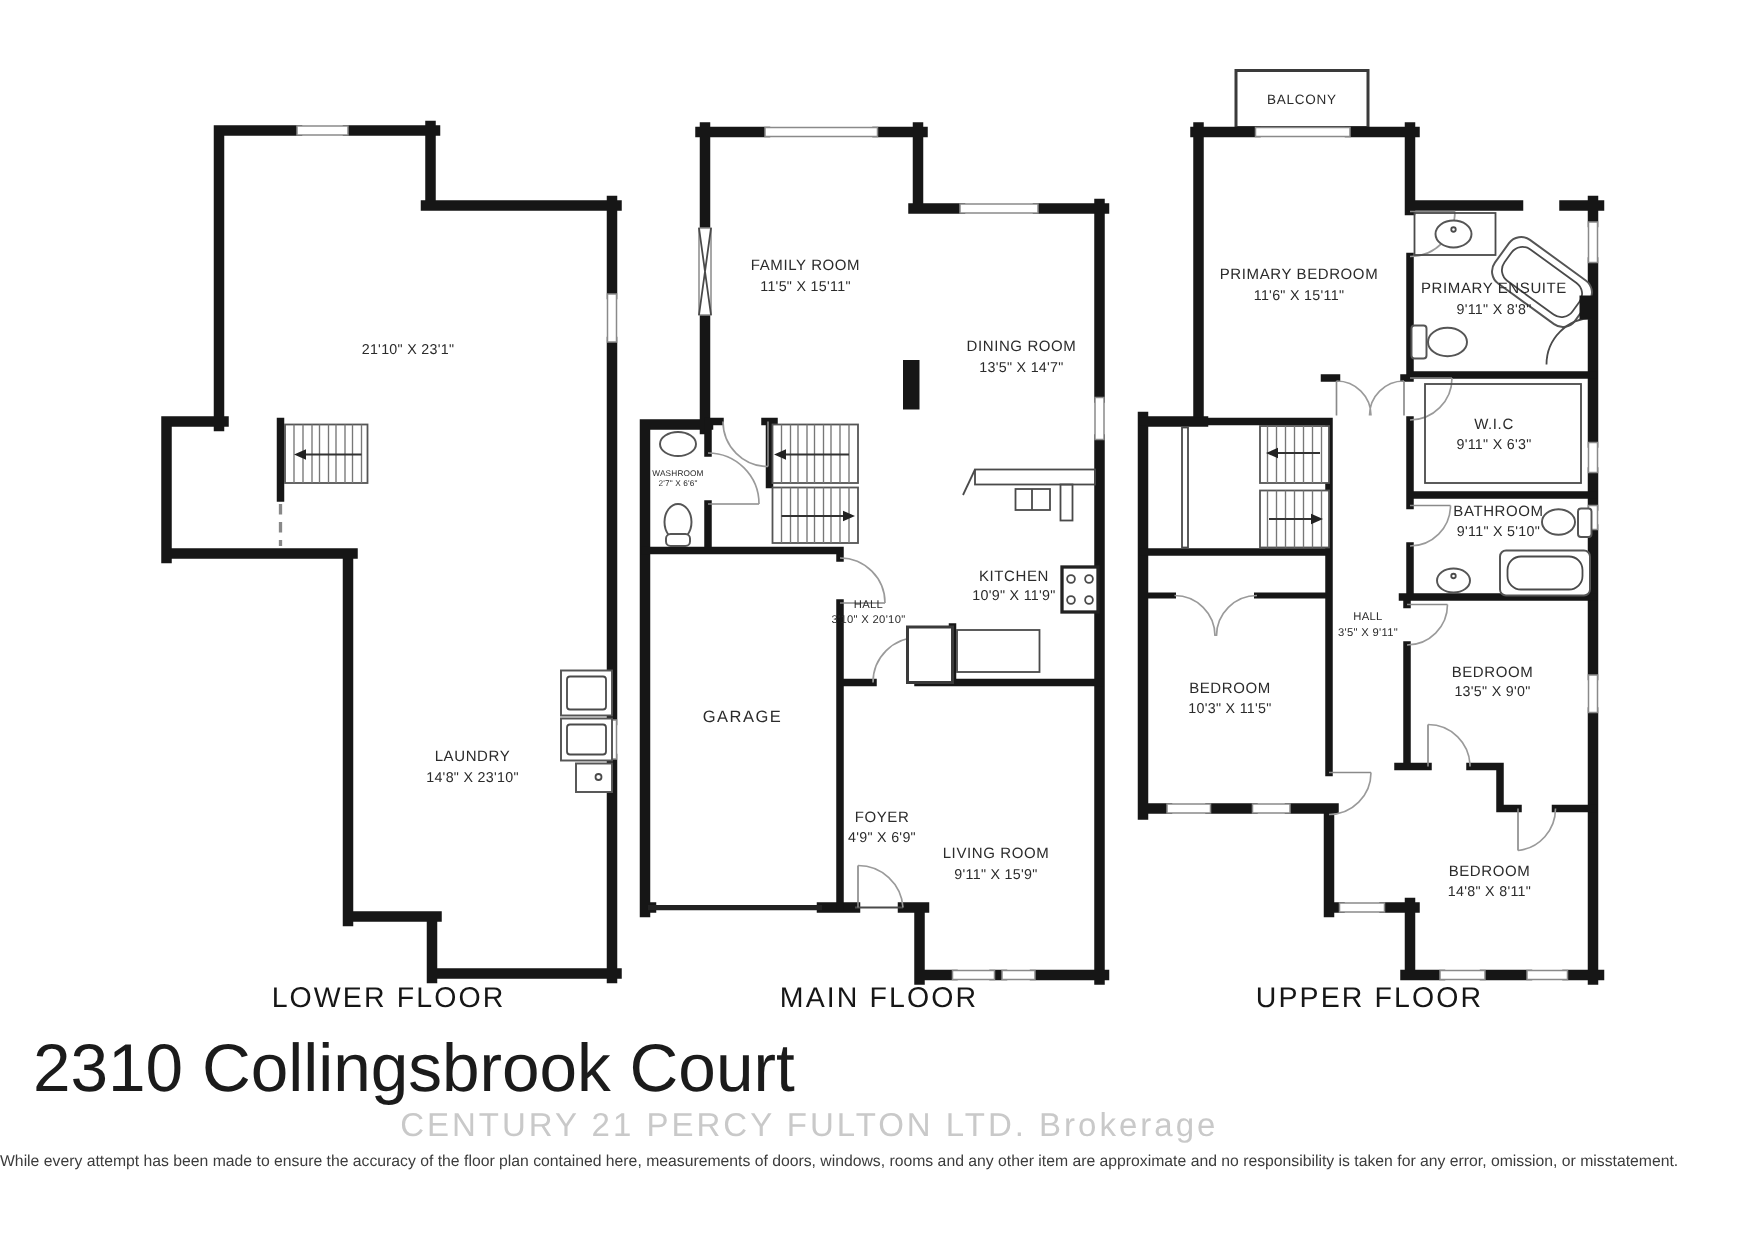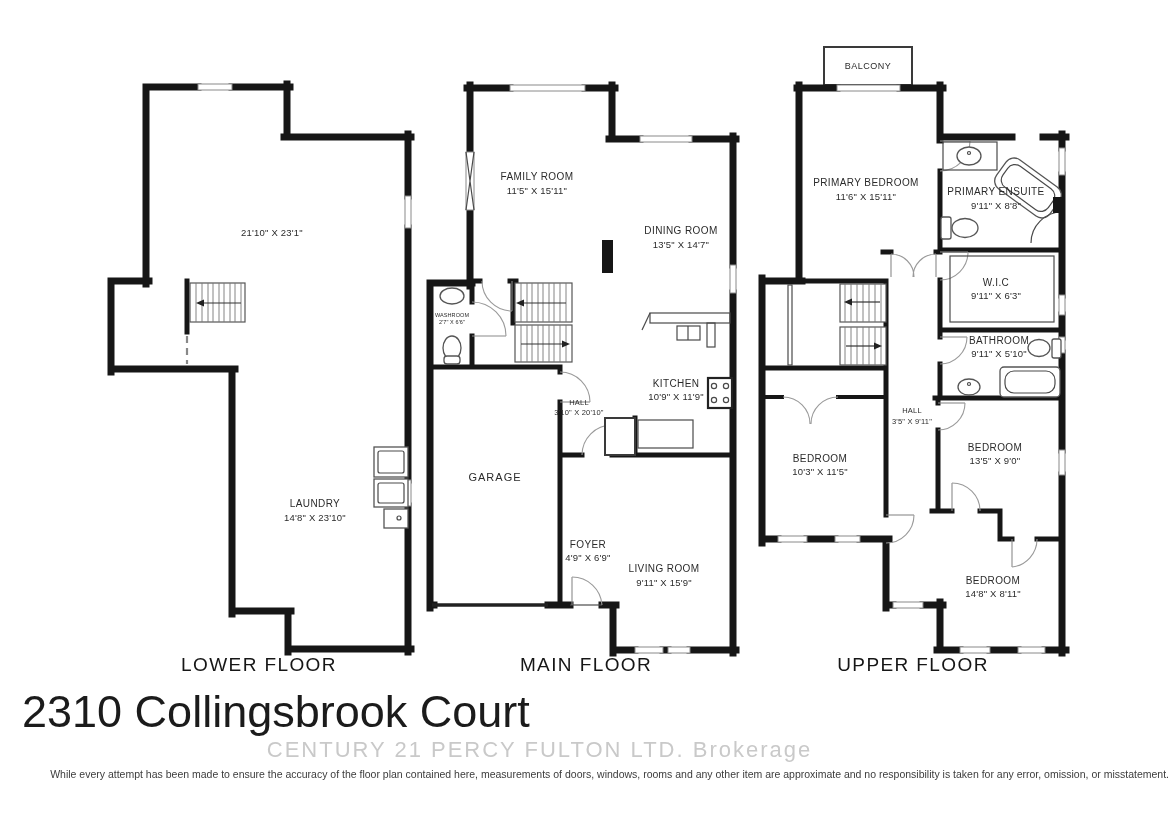--- a/index.html
+++ b/index.html
@@ -26,21 +26,21 @@
   .rdims{font-size:9.5px;letter-spacing:.2px;}
   .tiny{font-size:5.5px;letter-spacing:.1px;}
   .small{font-size:7.5px;letter-spacing:.2px;}
   .bal{font-size:9px;letter-spacing:.5px;}
   .gar{font-size:11px;letter-spacing:1px;}
   .floorlbl{font-size:19px;fill:#161616;letter-spacing:1.4px;}
   .title{position:absolute;top:686px;left:0;width:100%;
          font-size:45px;color:#1b1b1b;padding-left:22px;}
   .watermark{position:absolute;top:737px;left:0;width:100%;text-align:center;
          font-size:22px;color:#c9c9c9;letter-spacing:2px;transform:translateX(-45px);}
-  .disclaimer{position:absolute;top:768px;left:0;width:100%;text-align:right;
+  .disclaimer{position:absolute;top:768px;left:0;width:100%;text-align:left;
          font-size:10.5px;line-height:12.5px;color:#3c3c3c;}
 </style>
 </head>
 <body>
 
 <div class="canvas">
 
 <svg width="1169" height="826" viewBox="0 0 1169 826">
 
   <g>

